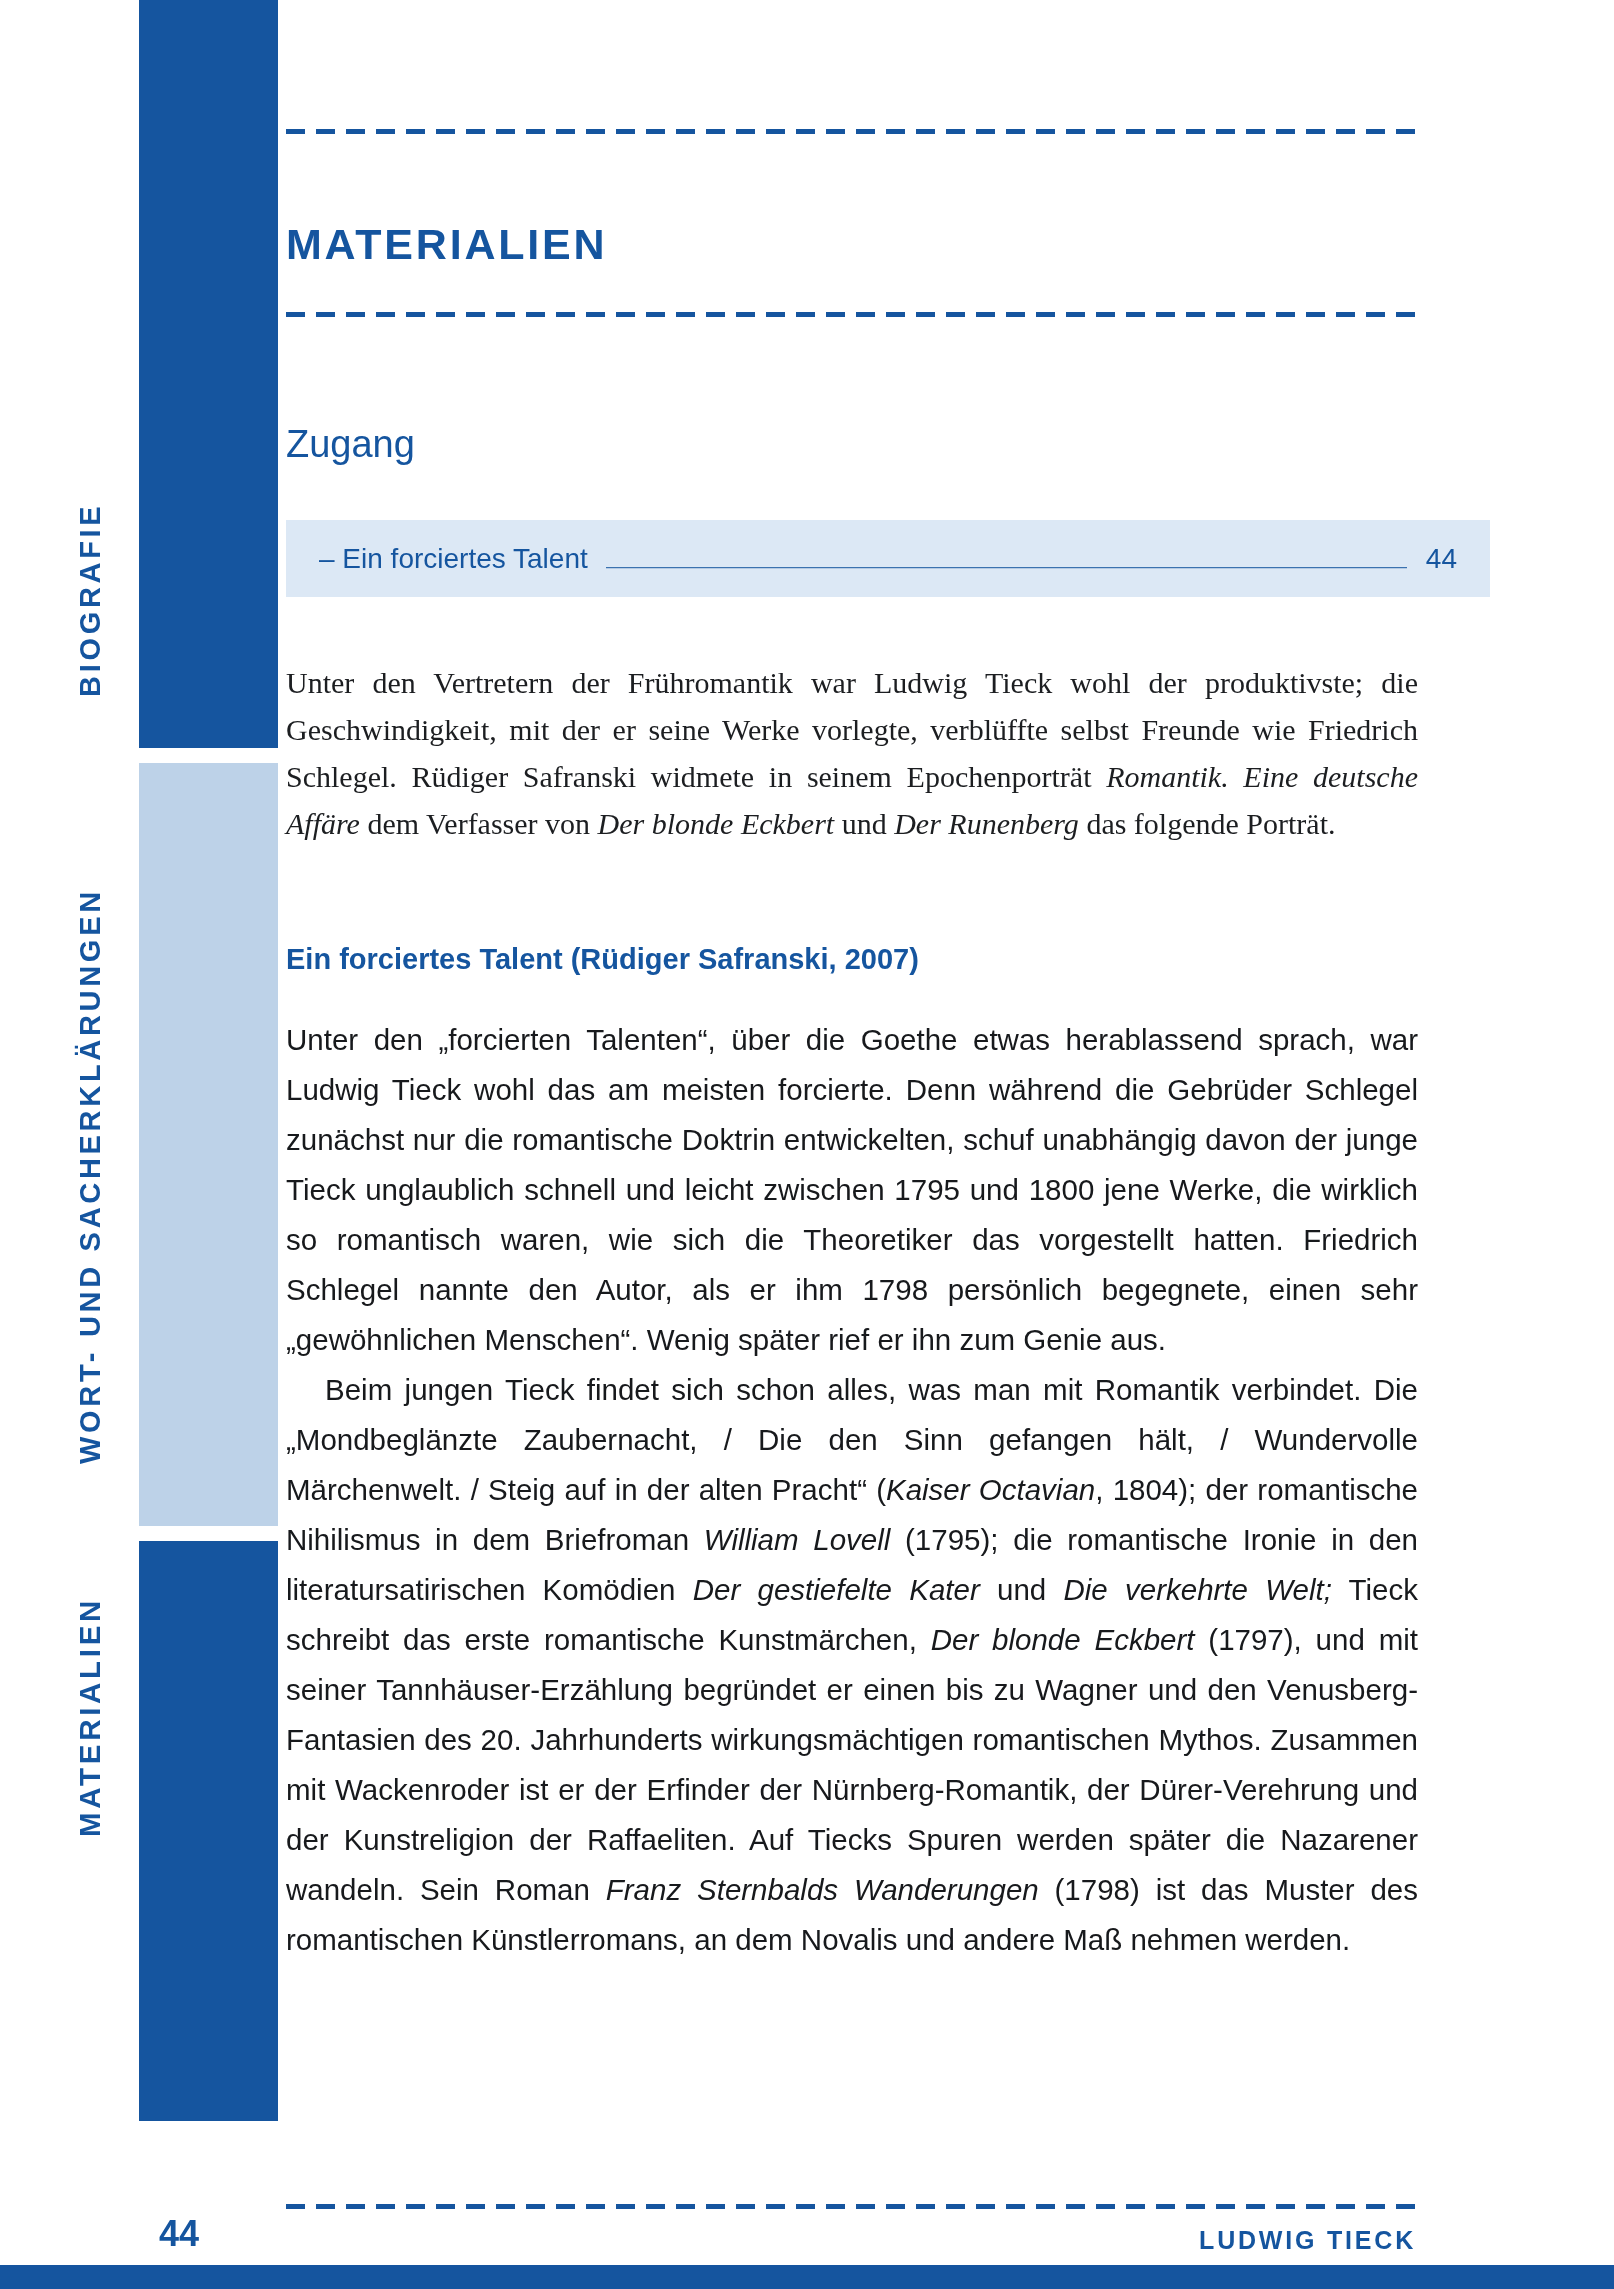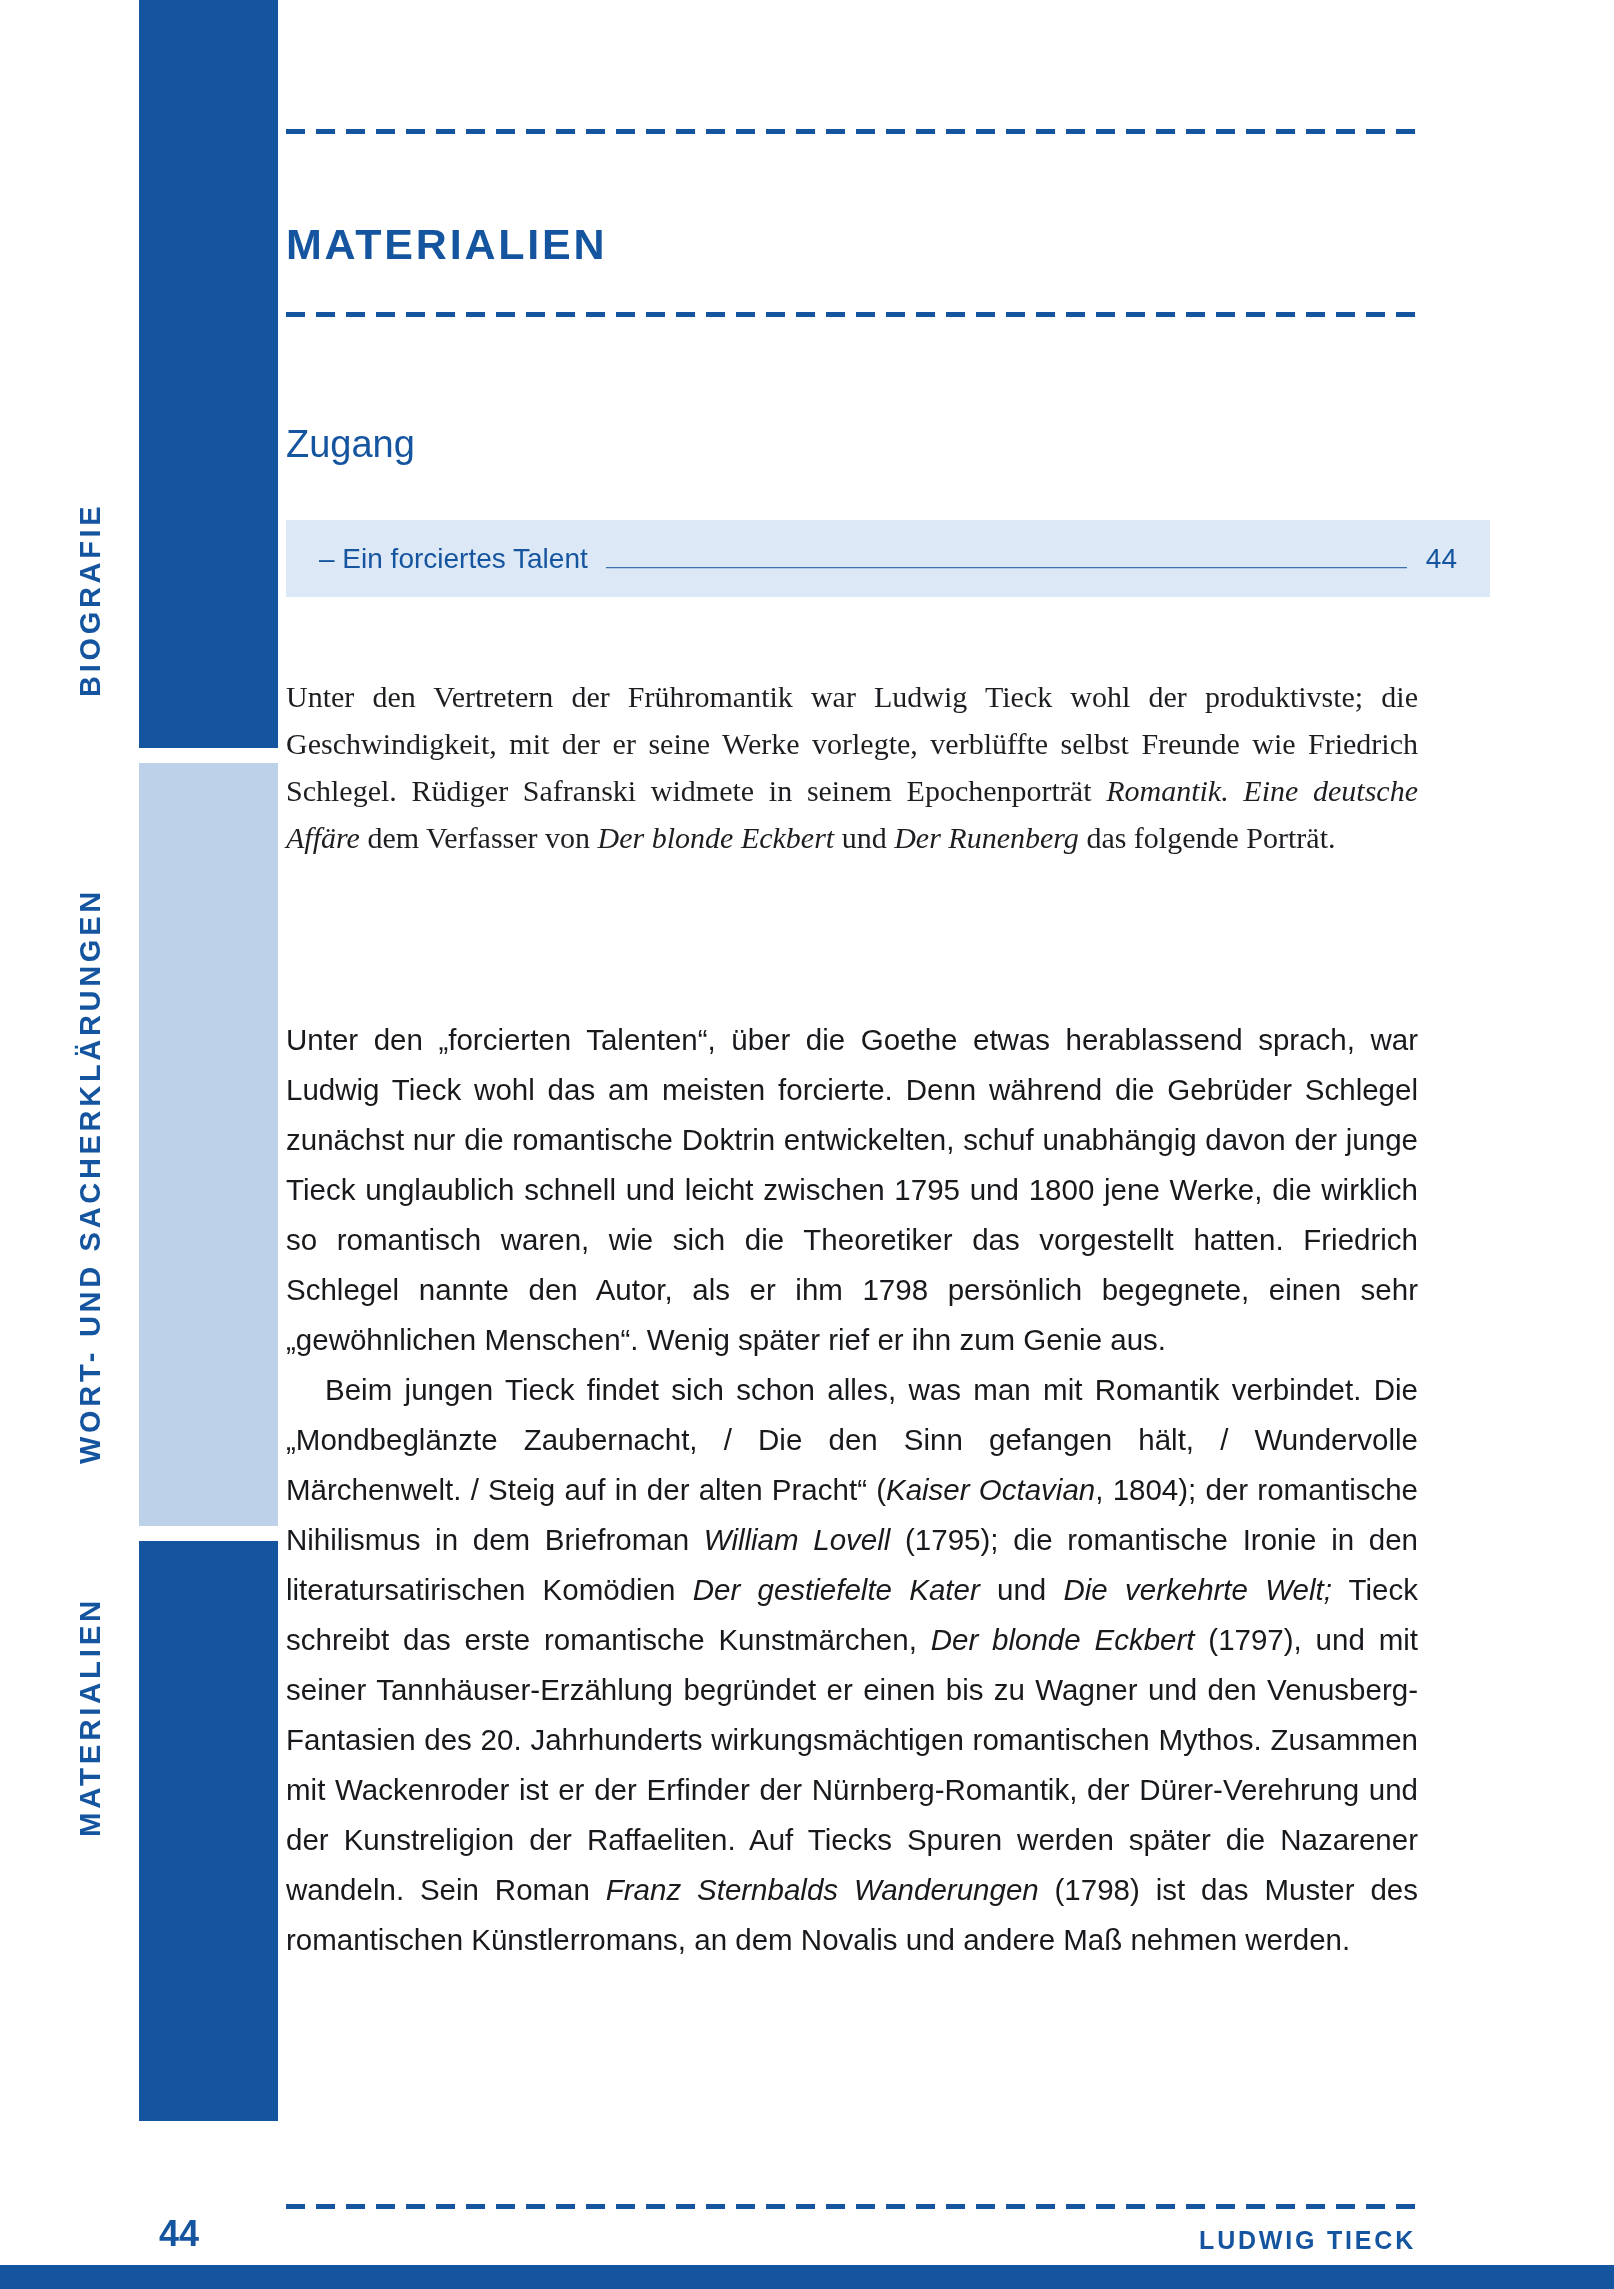--- a/index.html
+++ b/index.html
@@ -43,21 +43,21 @@
 
   .toc-box{position:absolute;left:286px;top:520px;width:1204px;height:77px;background:var(--box);
     display:flex;align-items:center;padding:0 33px;color:var(--dark);font-size:28px;justify-content:space-between;}
   .toc-label{white-space:nowrap;}
   .toc-leader{flex:1;height:1.8px;background:var(--dark);margin:0 18.5px;transform:translateY(9.2px);}
   .toc-page{white-space:nowrap;}
 
   .intro{position:absolute;left:286px;top:659px;width:1132px;
     font-family:"Liberation Serif","DejaVu Serif",serif;
     font-size:30px;line-height:47px;text-align:justify;color:#1c1e21;
-    hyphens:auto;margin-top:14px;-webkit-hyphens:auto;}
+    hyphens:auto;-webkit-hyphens:auto;}
 
   .quote-heading{position:absolute;left:286px;top:943px;font-size:29px;font-weight:bold;color:var(--dark);}
 
   .quote{position:absolute;left:286px;top:999px;width:1132px;
     font-size:29.5px;line-height:50px;text-align:justify;color:#17191c;
     hyphens:auto;margin-top:16px;-webkit-hyphens:auto;}
   .quote p{margin:0;}
   .quote p.indent{text-indent:39px;}
 
   .footer-page{position:absolute;left:159px;top:2213px;font-size:36px;font-weight:bold;color:var(--dark);}
@@ -85,20 +85,21 @@
   <h2 class="section-title">Zugang</h2>
 
   <div class="toc-box">
     <span class="toc-label">– Ein forciertes Talent</span>
     <span class="toc-leader"></span>
     <span class="toc-page">44</span>
   </div>
 
   <p class="intro"><span>Unter den Vertretern der Frühromantik war Ludwig Tieck wohl der produktivste; die Geschwindigkeit, mit der er seine Werke vorlegte, verblüffte selbst Freunde wie Friedrich Schlegel. Rüdiger Safranski widmete in seinem Epochenporträt </span><i>Romantik. Eine deutsche Affäre</i><span> dem Verfasser von </span><i>Der blonde Eckbert</i><span> und </span><i>Der Runenberg</i><span> das folgende Porträt.</span></p>
 
+  <h3 class="quote-heading">Ein forciertes Talent (Rüdiger Safranski, 2007)</h3>
   <div class="quote">
     <p><span>Unter den „forcierten Talenten“, über die Goethe etwas herablassend sprach, war Ludwig Tieck wohl das am meisten forcierte. Denn während die Gebrüder Schlegel zunächst nur die romantische Doktrin entwickelten, schuf unabhängig davon der junge Tieck unglaublich schnell und leicht zwischen 1795 und 1800 jene Werke, die wirklich so romantisch waren, wie sich die Theoretiker das vorgestellt hatten. Friedrich Schlegel nannte den Autor, als er ihm 1798 persönlich begegnete, einen sehr „gewöhnlichen Menschen“. Wenig später rief er ihn zum Genie aus.</span></p>
     <p class="indent"><span>Beim jungen Tieck findet sich schon alles, was man mit Romantik verbindet. Die „Mondbeglänzte Zaubernacht, / Die den Sinn gefangen hält, / Wundervolle Märchenwelt. / Steig auf in der alten Pracht“ (</span><i>Kaiser Octavian</i><span>, 1804); der romantische Nihilismus in dem Briefroman </span><i>William Lovell</i><span> (1795); die romantische Ironie in den literatursatirischen Komödien </span><i>Der gestiefelte Kater</i><span> und </span><i>Die verkehrte Welt;</i><span> Tieck schreibt das erste romantische Kunstmärchen, </span><i>Der blonde Eckbert</i><span> (1797), und mit seiner Tannhäuser-Erzählung begründet er einen bis zu Wagner und den Venusberg-Fantasien des 20. Jahrhunderts wirkungsmächtigen romantischen Mythos. Zusammen mit Wackenroder ist er der Erfinder der Nürnberg-Romantik, der Dürer-Verehrung und der Kunstreligion der Raffaeliten. Auf Tiecks Spuren werden später die Nazarener wandeln. Sein Roman </span><i>Franz Sternbalds Wanderungen</i><span> (1798) ist das Muster des romantischen Künstlerromans, an dem Novalis und andere Maß nehmen werden.</span></p>
   </div>
 
   <div class="dash d3"></div>
   <div class="footer-page">44</div>
   <div class="footer-book">LUDWIG TIECK</div>
   <div class="bottom-bar"></div>
 

